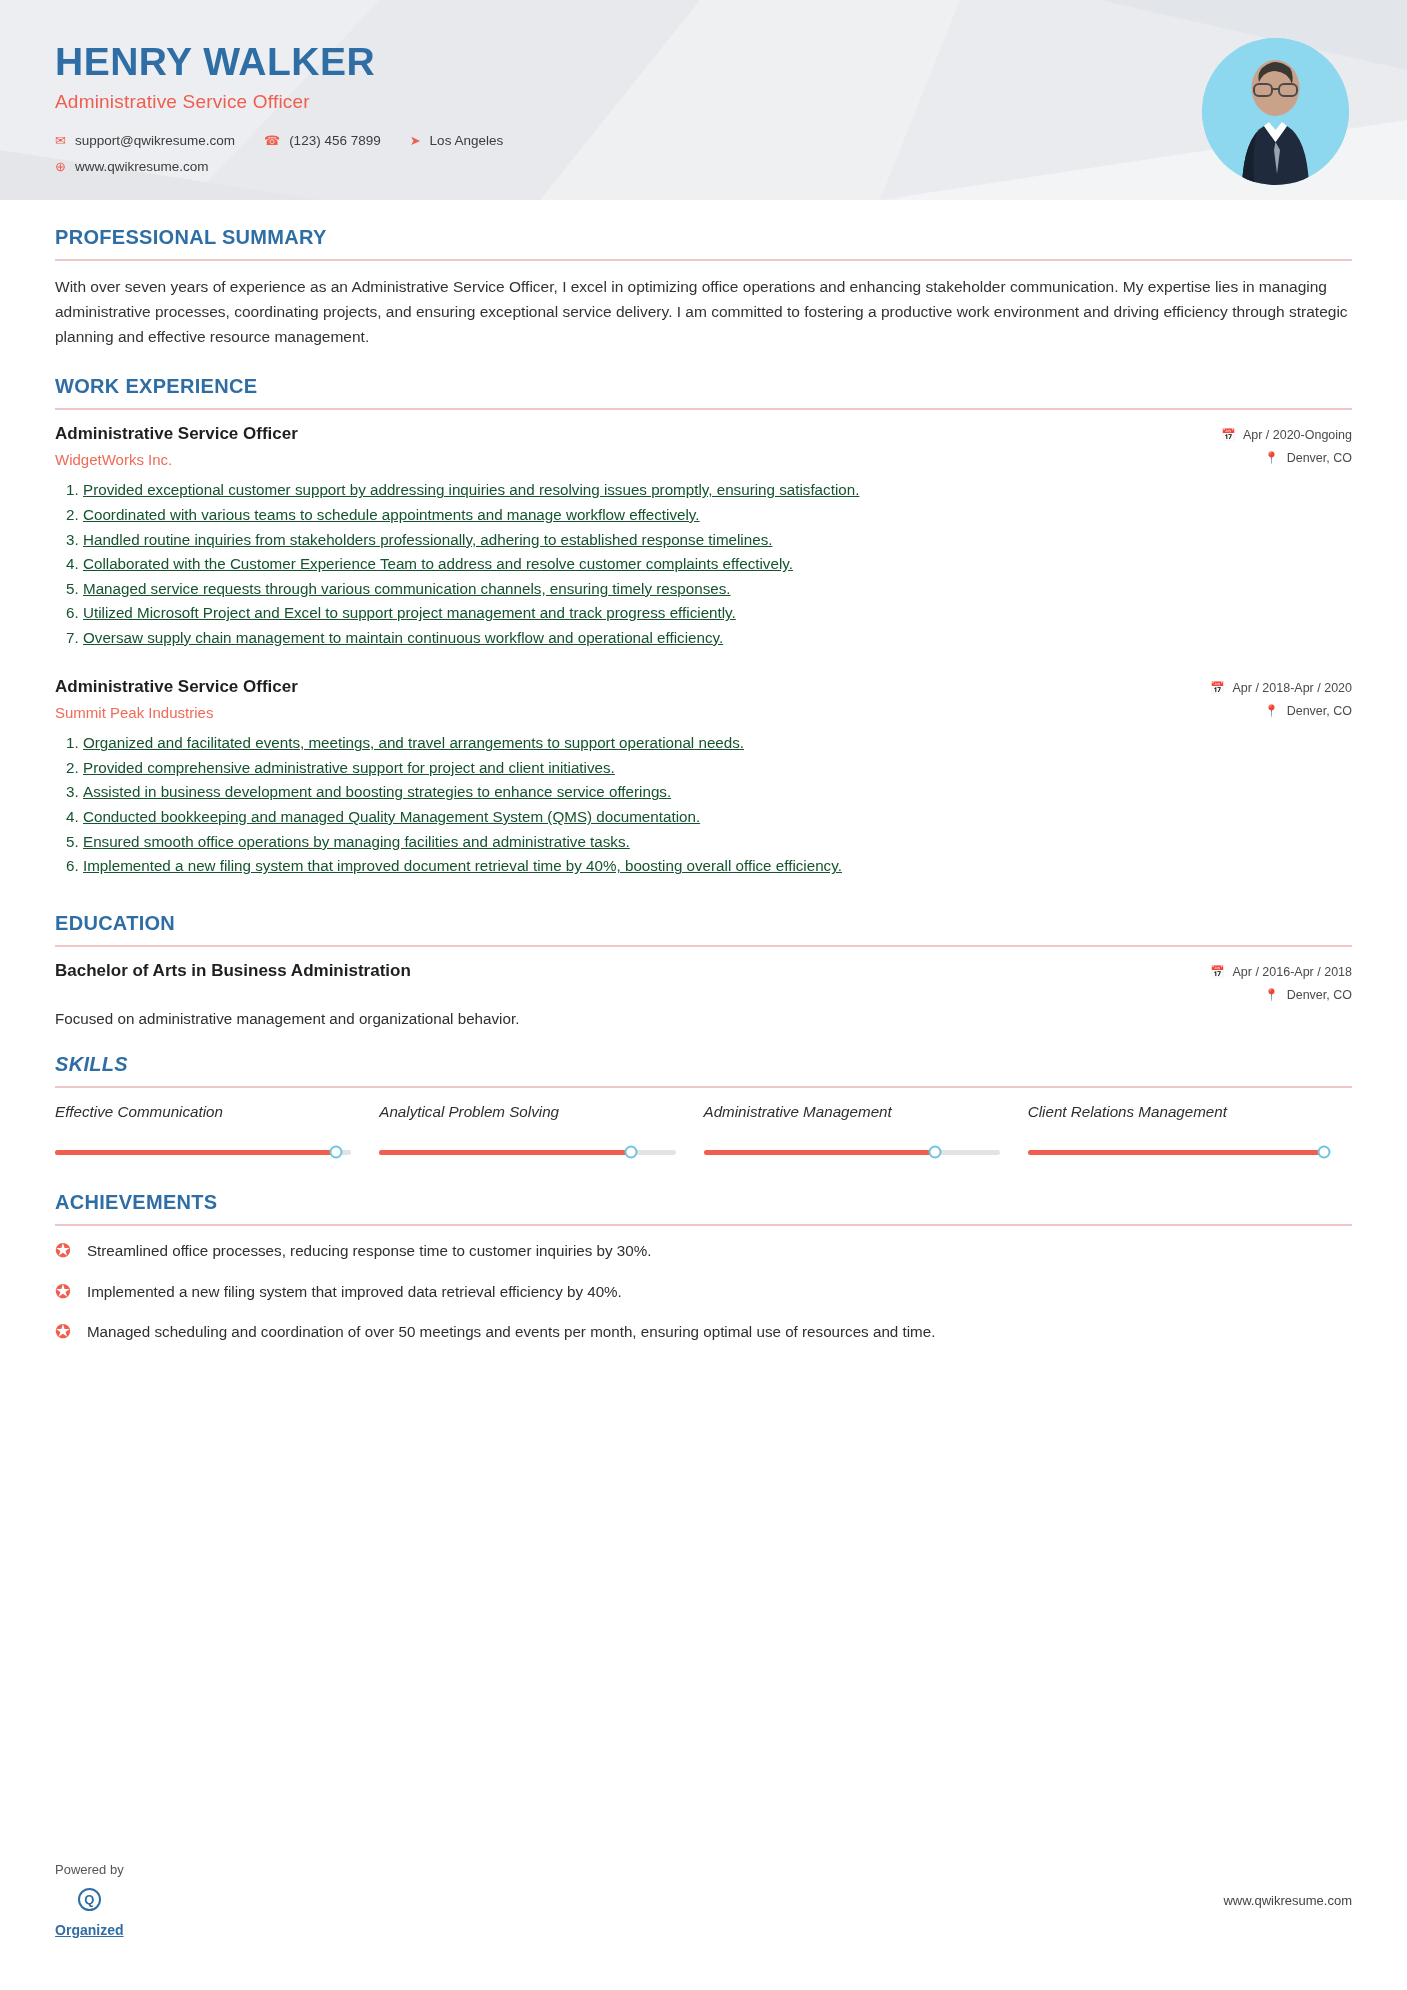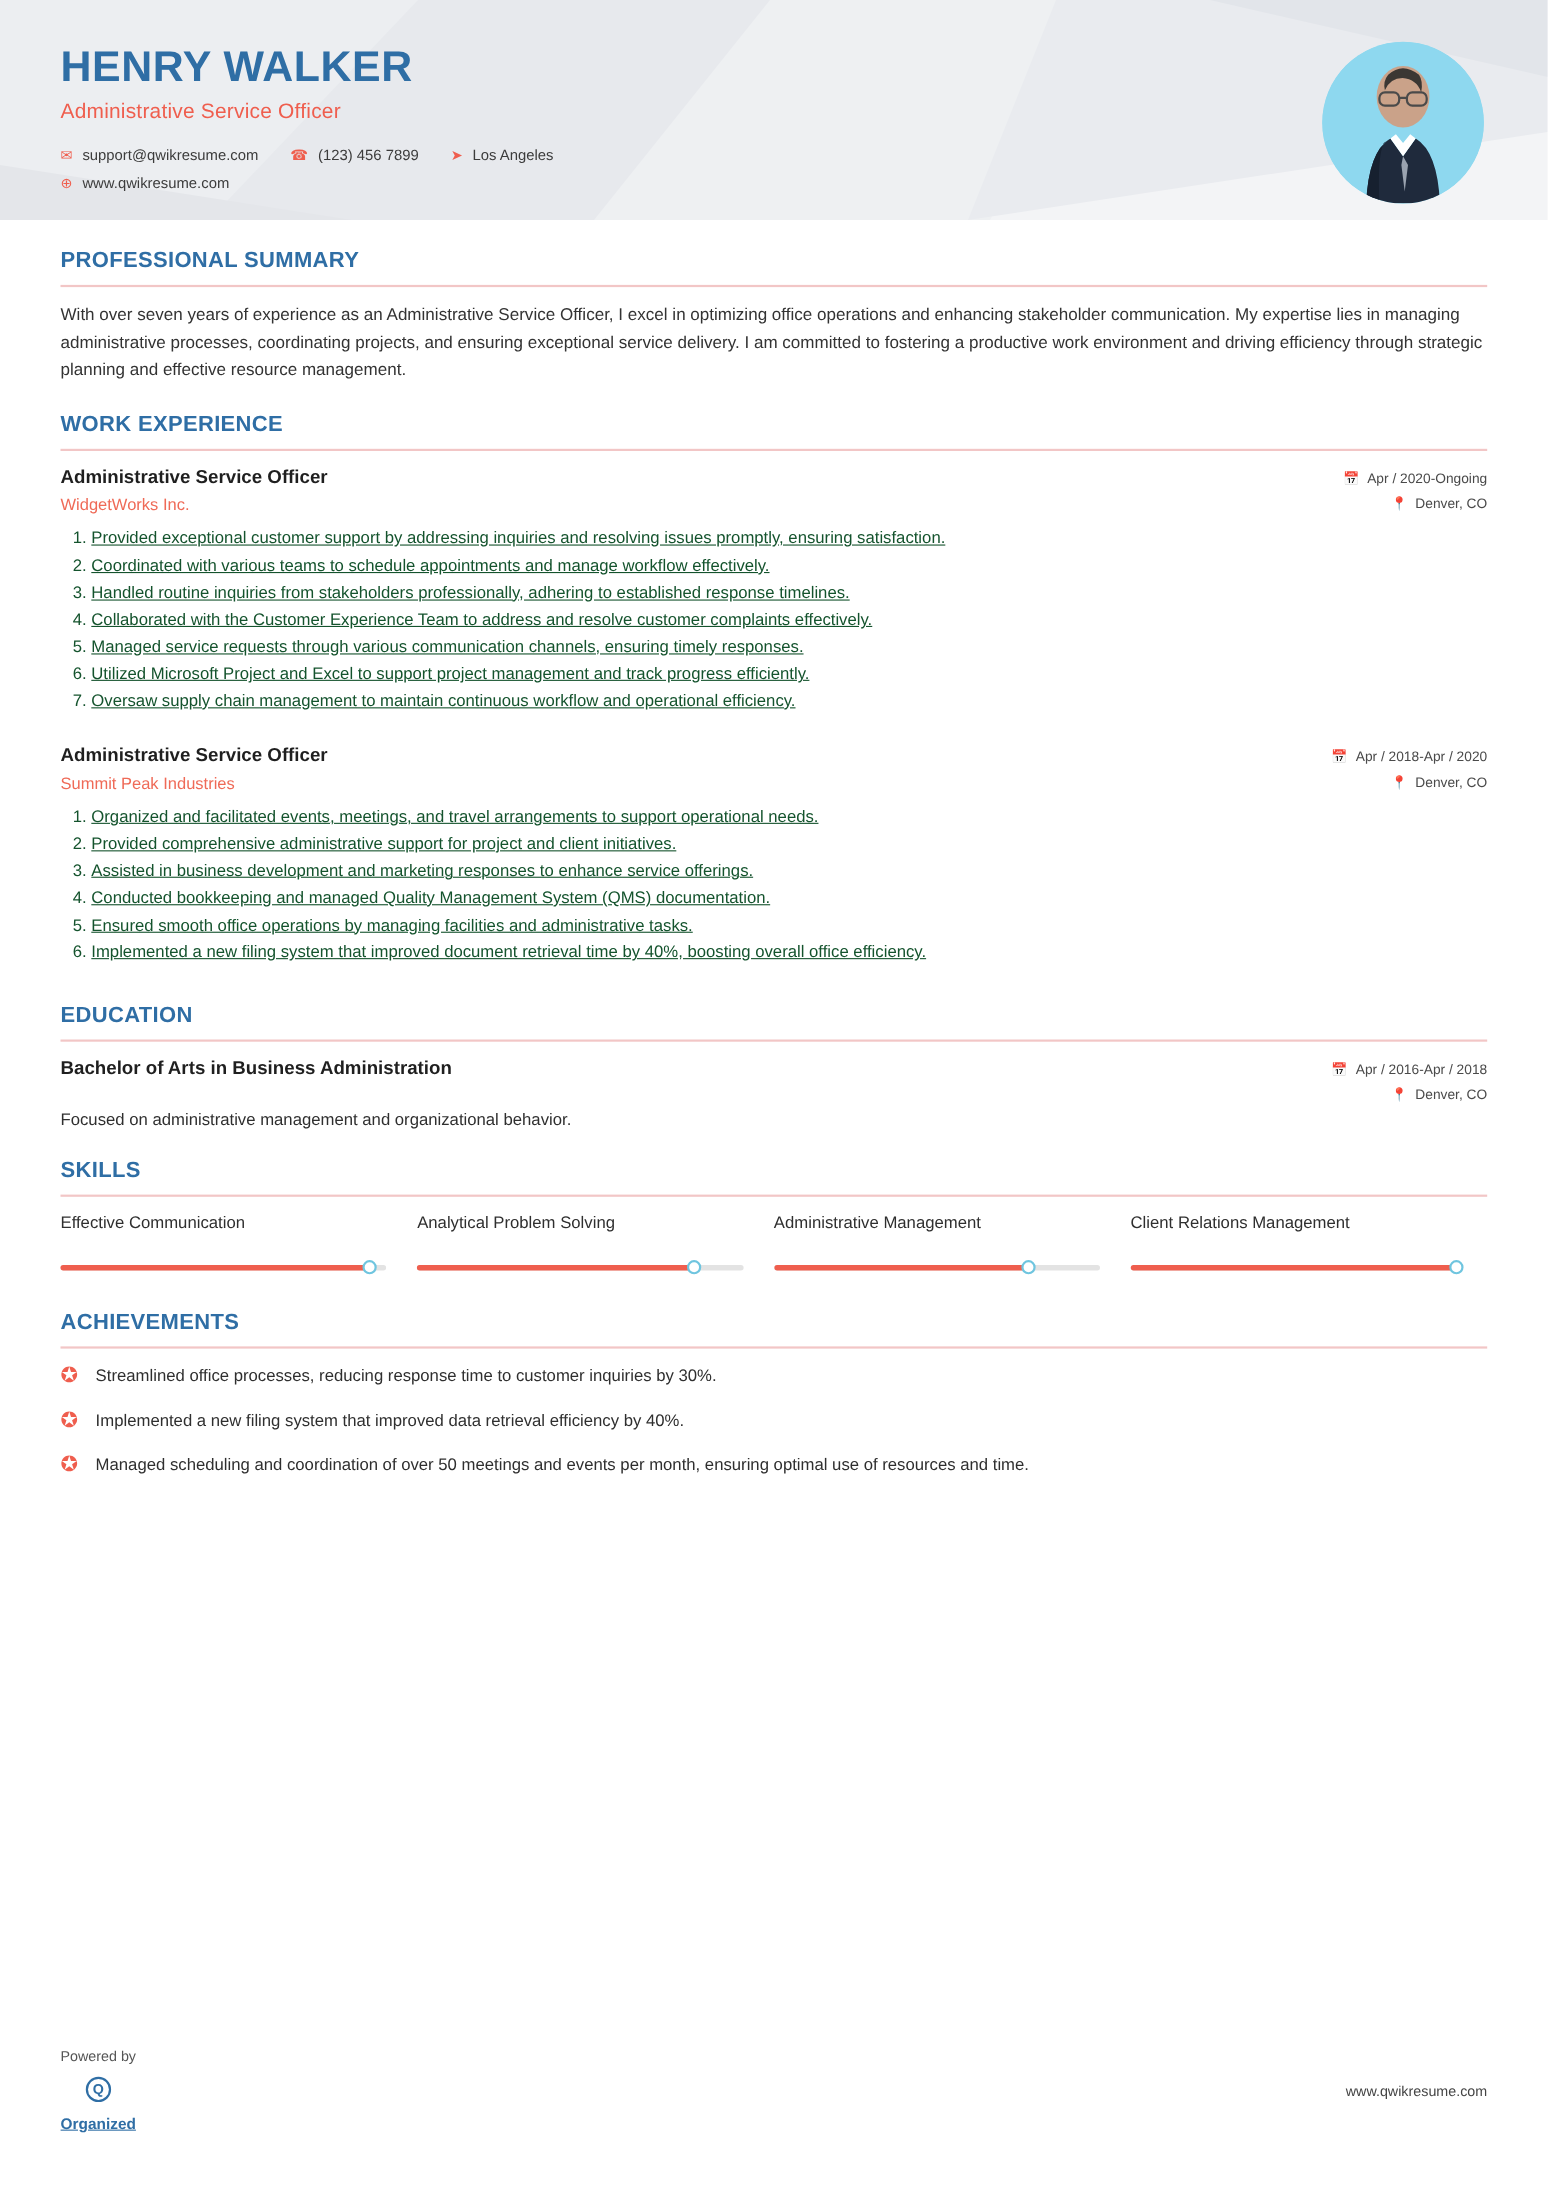--- a/index.html
+++ b/index.html
@@ -357,21 +357,21 @@
           </div>
           <div class="meta-line">
             <span class="meta-ico">📍</span>
             <span>Denver, CO</span>
           </div>
         </div>
       </div>
       <ol class="bullets">
         <li>Organized and facilitated events, meetings, and travel arrangements to support operational needs.</li>
         <li>Provided comprehensive administrative support for project and client initiatives.</li>
-        <li>Assisted in business development and marketing responses to enhance service offerings.</li>
+        <li>Assisted in business development and boosting strategies to enhance service offerings.</li>
         <li>Conducted bookkeeping and managed Quality Management System (QMS) documentation.</li>
         <li>Ensured smooth office operations by managing facilities and administrative tasks.</li>
         <li>Implemented a new filing system that improved document retrieval time by 40%, boosting overall office efficiency.</li>
       </ol>
     </div>
   </div>
 
   <div class="section" style="margin-top:34px;">
     <div class="section-title">EDUCATION</div>
     <div class="section-rule"></div>
@@ -389,21 +389,21 @@
           <div class="meta-line">
             <span class="meta-ico">📍</span>
             <span>Denver, CO</span>
           </div>
         </div>
       </div>
       <p class="edu-desc">Focused on administrative management and organizational behavior.</p>
     </div>
   </div>
 
-  <div class="section" style="">
+  <div class="section" style="font-style:italic;">
     <div class="section-title">SKILLS</div>
     <div class="section-rule"></div>
 
     <div class="skills-grid">
       <div class="skill">
         <div class="skill-name">Effective Communication</div>
         <div class="skill-bar">
           <div class="skill-fill" style="width:95%"></div>
           <div class="skill-knob" style="left:95%"></div>
         </div>

